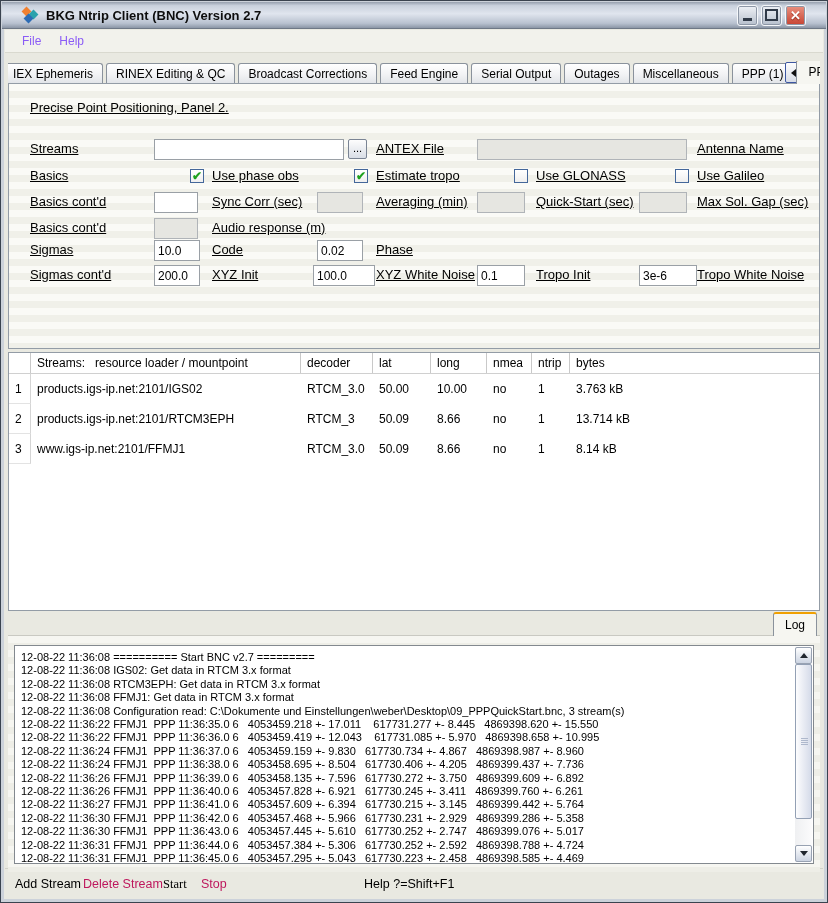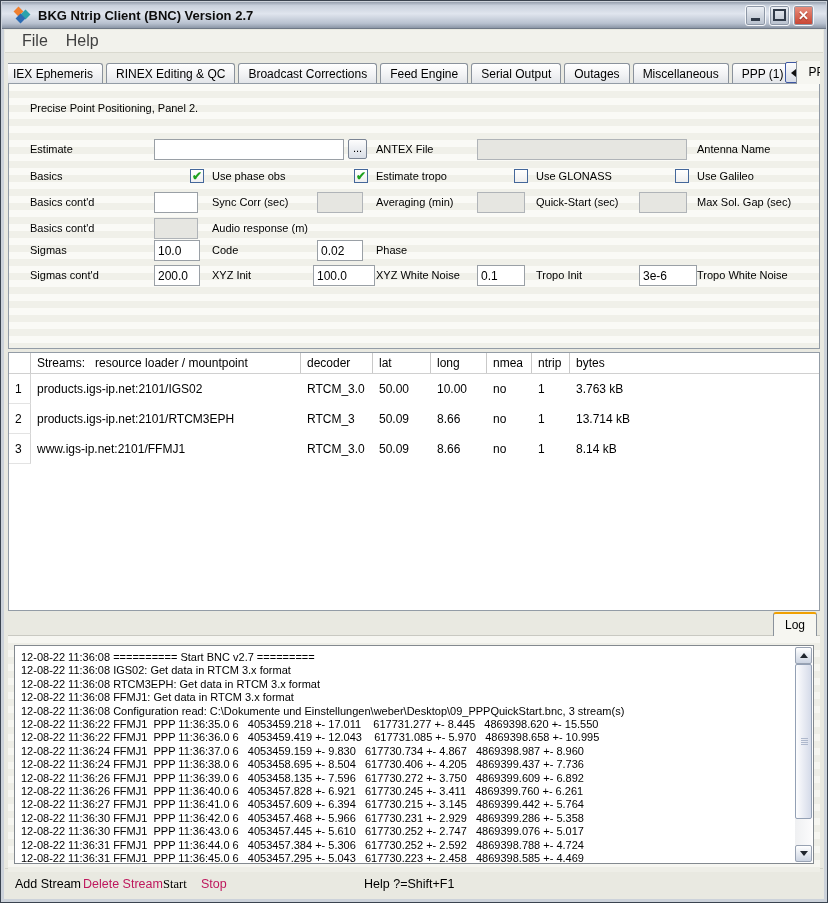--- a/index.html
+++ b/index.html
@@ -5,56 +5,56 @@
   html,body{margin:0;padding:0;}
   body{
     width:828px;height:903px;position:relative;overflow:hidden;
     font-family:"Liberation Sans",sans-serif;background:#4a5360;
   }
   .window{position:absolute;inset:0;background:#e9e9e1;border:1px solid #3a434f;
           box-shadow:inset 0 0 0 3px #ccd2da;}
   
   .titlebar{position:absolute;left:1px;right:1px;top:1px;height:27px;
     background:linear-gradient(180deg,#96a0ae 0%,#c9d1dd 14%,#e0e5ee 45%,#b8c1cf 82%,#8b96a6 100%);
-    border-bottom:1px solid #6e7886;display:flex;align-items:center;padding:0 12px;box-sizing:border-box;}
+    border-bottom:1px solid #6e7886;display:flex;align-items:center;padding:0 20px;box-sizing:border-box;}
   .app-icon{position:relative;width:19px;height:17px;flex:0 0 auto;}
   .app-icon .d{position:absolute;width:7px;height:7px;transform:rotate(45deg);}
   .app-icon .d1{left:1px;top:1px;background:#f08030;}
   .app-icon .d2{left:8px;top:4px;background:#2ba2ac;}
   .app-icon .d3{left:3px;top:8px;background:#2d6cb4;}
   .title-text{flex:1;font-size:13px;font-weight:bold;color:#0d0d0d;margin-left:5px;white-space:nowrap;}
   .winbtn{width:21px;height:21px;margin-left:3px;border-radius:3px;border:1px solid #f5f7fa;
     box-shadow:inset 0 0 0 1px #8d97a6;background:linear-gradient(180deg,#eef1f6,#b6bfcc);
     display:flex;align-items:center;justify-content:center;box-sizing:border-box;}
   .winbtn.close{background:linear-gradient(180deg,#ea9180,#c74331);}
   .g-min{width:9px;height:3px;background:#303a48;margin-top:9px;}
   .g-max{width:9px;height:8px;border:2px solid #303a48;}
   .g-close{color:#fff;font-size:13px;font-weight:bold;line-height:1;text-shadow:0 1px 1px #8c2a1c;}
   
   .menubar{position:absolute;left:4px;right:4px;top:29px;height:23px;background:#f2f2ec;
     border-bottom:1px solid #d9d9cf;display:flex;align-items:center;padding-left:8px;box-sizing:border-box;}
-  .menu-item{font-size:16px;color:#404040;padding:2px 9px;}
+  .menu-item{font-size:12px;color:#8b5cf6;padding:2px 9px;}
   
   .tabbar{position:absolute;left:7px;right:7px;top:60px;height:23px;display:flex;align-items:flex-end;overflow:hidden;}
   .tab{height:20px;line-height:20px;font-size:12px;padding:0 9px;margin-right:3px;white-space:nowrap;
     background:linear-gradient(180deg,#ffffff,#f1f2f4 55%,#e0e3e7);
     border:1px solid #8a929c;border-bottom:none;border-radius:3px 3px 0 0;color:#000;}
   .tab.selected{height:23px;line-height:22px;background:#f6f6f1;border-top:2px solid #f0a000;
     padding:0 11px;position:relative;z-index:3;}
   .tab.first-clip{margin-left:-5px;}
   .tabscroll{position:absolute;bottom:1px;width:16px;height:21px;border:1px solid #3d57a2;border-radius:2px;
     background:linear-gradient(180deg,#fdfdfd,#d7dce6);display:flex;align-items:center;justify-content:center;box-sizing:border-box;}
   .tabscroll.left{right:19px;}
   .tabscroll.right{right:1px;}
   .tri-l{width:0;height:0;border-top:4px solid transparent;border-bottom:4px solid transparent;border-right:5px solid #111;}
   .tri-r{width:0;height:0;border-top:4px solid transparent;border-bottom:4px solid transparent;border-left:5px solid #111;}
   
   .form-frame{position:absolute;left:7px;right:7px;top:82px;height:264px;border:1px solid #939ca6;
     background:repeating-linear-gradient(180deg,#fafaf6 0 7px,#f0f0e9 7px 14px);z-index:2;}
-  .lbl{position:absolute;font-size:11px;color:#000;white-space:nowrap;height:20px;line-height:20px;}
+  .lbl{position:absolute;font-size:13px;color:#000;white-space:nowrap;height:20px;line-height:20px;text-decoration:underline;}
   .inp{position:absolute;height:21px;box-sizing:border-box;font-size:12px;padding:0 3px;
     font-family:"Liberation Sans",sans-serif;outline:none;}
   .inp.white{background:#fff;border:1px solid #9aa0a6;}
   .inp.gray{background:#e6e6e1;border:1px solid #b0b4b8;}
   .cb{position:absolute;width:14px;height:14px;box-sizing:border-box;border:1px solid #44679a;
     background:linear-gradient(180deg,#fff,#efefef);display:flex;align-items:center;justify-content:center;}
   .cb.checked::after{content:"✔";color:#1da11d;font-size:12px;font-weight:bold;line-height:1;margin-top:-1px;}
   .browse-btn{position:absolute;width:19px;height:20px;box-sizing:border-box;border:1px solid #7a8494;border-radius:2px;
     background:linear-gradient(180deg,#fdfdfd,#d9dee6);font-size:11px;text-align:center;line-height:16px;}
   
@@ -133,21 +133,21 @@
         <span class="tri-l"></span>
       </span>
     <span class="tabscroll right">
         <span class="tri-r"></span>
       </span>
   </div>
 
   <div class="form-frame">
     <span class="lbl" style="left:21px;top:14px;">Precise Point Positioning, Panel 2.</span>
 
-    <span class="lbl" style="left:21px;top:55px;">Estimate</span>
+    <span class="lbl" style="left:21px;top:55px;">Streams</span>
     <input class="inp white" style="left: 145px; top: 55px; width: 190px;" value="">
     <span class="browse-btn" style="left:339px;top:55px;">...</span>
     <span class="lbl" style="left:367px;top:55px;">ANTEX File</span>
     <input class="inp gray" style="left: 468px; top: 55px; width: 210px;" value="">
     <span class="lbl" style="left:688px;top:55px;">Antenna Name</span>
 
     <span class="lbl" style="left:21px;top:82px;">Basics</span>
     <span class="cb checked" style="left:181px;top:85px;"></span>
     <span class="lbl" style="left:203px;top:82px;">Use phase obs</span>
     <span class="cb checked" style="left:345px;top:85px;"></span>

